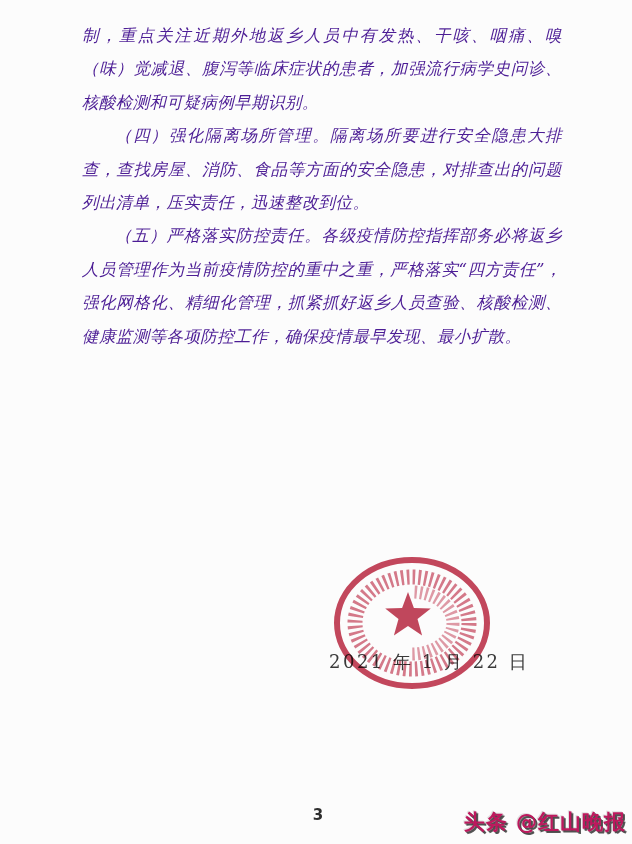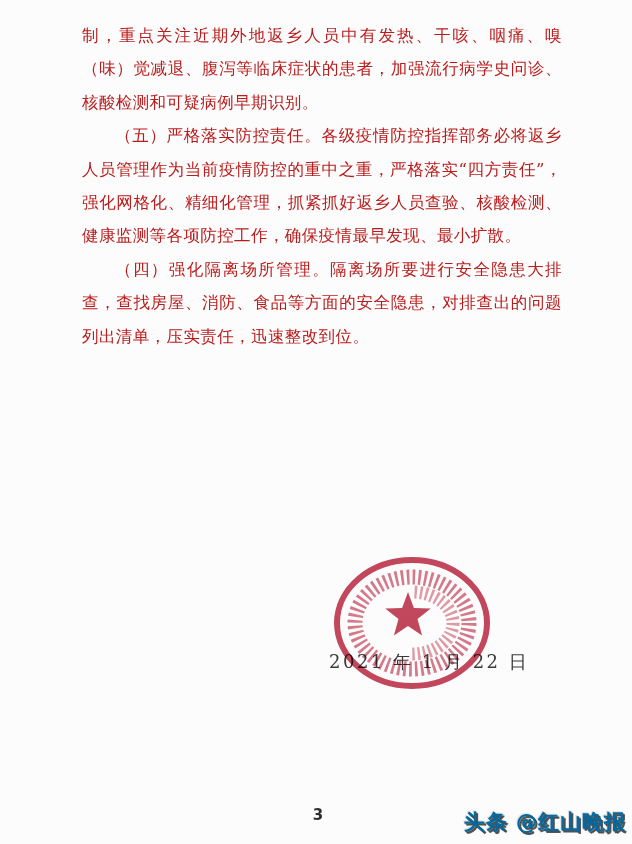--- a/index.html
+++ b/index.html
@@ -14,23 +14,24 @@
     background:#fcfcfc;
     overflow:hidden;
   }
   
   .doc-text{
     position:absolute;
     left:82px; top:19px; width:480px;
     font-size:16.5px;
     line-height:33.4px;
     letter-spacing:.4px;
-    color:#b91c1c;
+    color:#4c1d95;
     text-align:justify;
     text-justify:inter-character;
+    font-style:italic;
   }
   .doc-text p{margin:0;text-indent:2em;}
   .doc-text p.no-indent{text-indent:0;}
 
   
   .date-line{
     position:absolute;
     left:329px; top:650px;
     font-size:18px;
     letter-spacing:2.5px;
@@ -57,38 +58,38 @@
     font-family:"DejaVu Sans","Liberation Sans",sans-serif;
   }
 
   
   .watermark{
     position:absolute;
     right:6px; top:808px;
     font-size:21px;
     font-weight:bold;
     letter-spacing:1px;
-    color:#0369a1;
+    color:#be185d;
     text-shadow:
       2px 2px 0 rgba(70,70,70,.92),
       1px 1px 0 rgba(110,110,110,.75),
       -1px -1px 0 rgba(200,200,200,.55);
     font-family:"DejaVu Sans","Liberation Sans",sans-serif;
     white-space:nowrap;
   }
 </style>
 </head>
 <body>
 
 <div class="page">
 
   <div class="doc-text">
     <p class="no-indent">制，重点关注近期外地返乡人员中有发热、干咳、咽痛、嗅（味）觉减退、腹泻等临床症状的患者，加强流行病学史问诊、核酸检测和可疑病例早期识别。</p>
+    <p>（四）强化隔离场所管理。隔离场所要进行安全隐患大排查，查找房屋、消防、食品等方面的安全隐患，对排查出的问题列出清单，压实责任，迅速整改到位。</p>
     <p>（五）严格落实防控责任。各级疫情防控指挥部务必将返乡人员管理作为当前疫情防控的重中之重，严格落实“四方责任”，强化网格化、精细化管理，抓紧抓好返乡人员查验、核酸检测、健康监测等各项防控工作，确保疫情最早发现、最小扩散。</p>
-    <p>（四）强化隔离场所管理。隔离场所要进行安全隐患大排查，查找房屋、消防、食品等方面的安全隐患，对排查出的问题列出清单，压实责任，迅速整改到位。</p>
   </div>
 
   <div class="date-line">2021 年 1 月 22 日</div>
 
   <svg class="seal" viewBox="0 0 164 141" xmlns="http://www.w3.org/2000/svg" aria-hidden="true">
     <defs>
       <clipPath id="right-half">
           <rect x="82" y="0" width="82" height="141"></rect>
         </clipPath>
     </defs>

